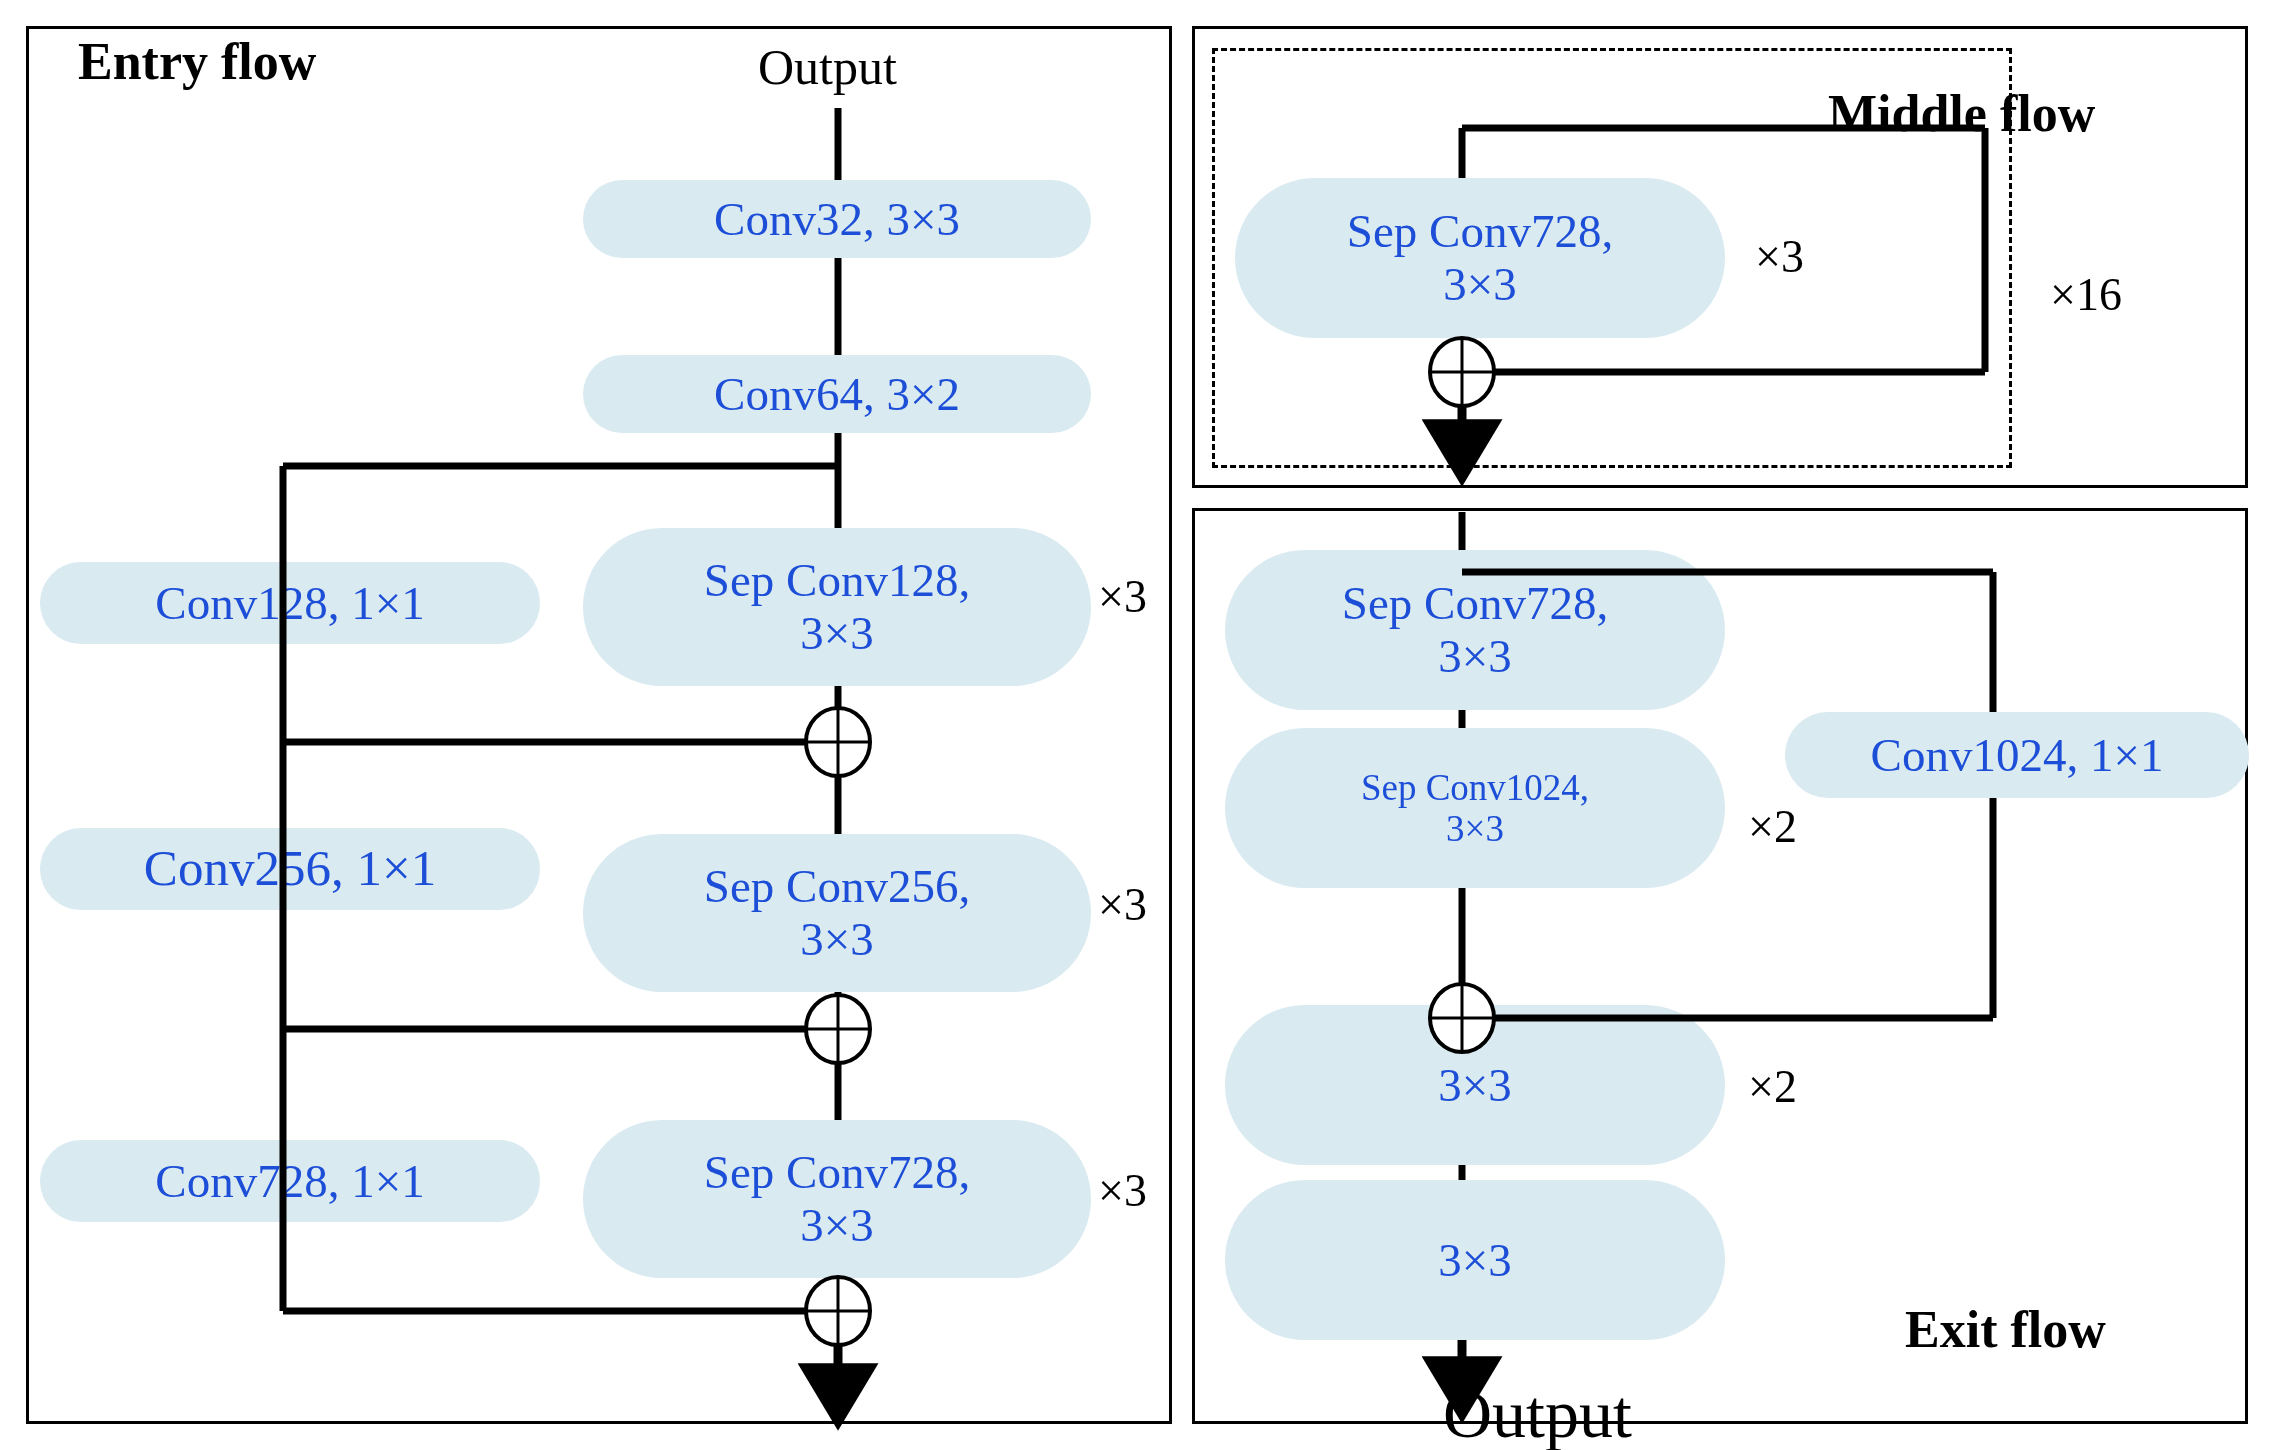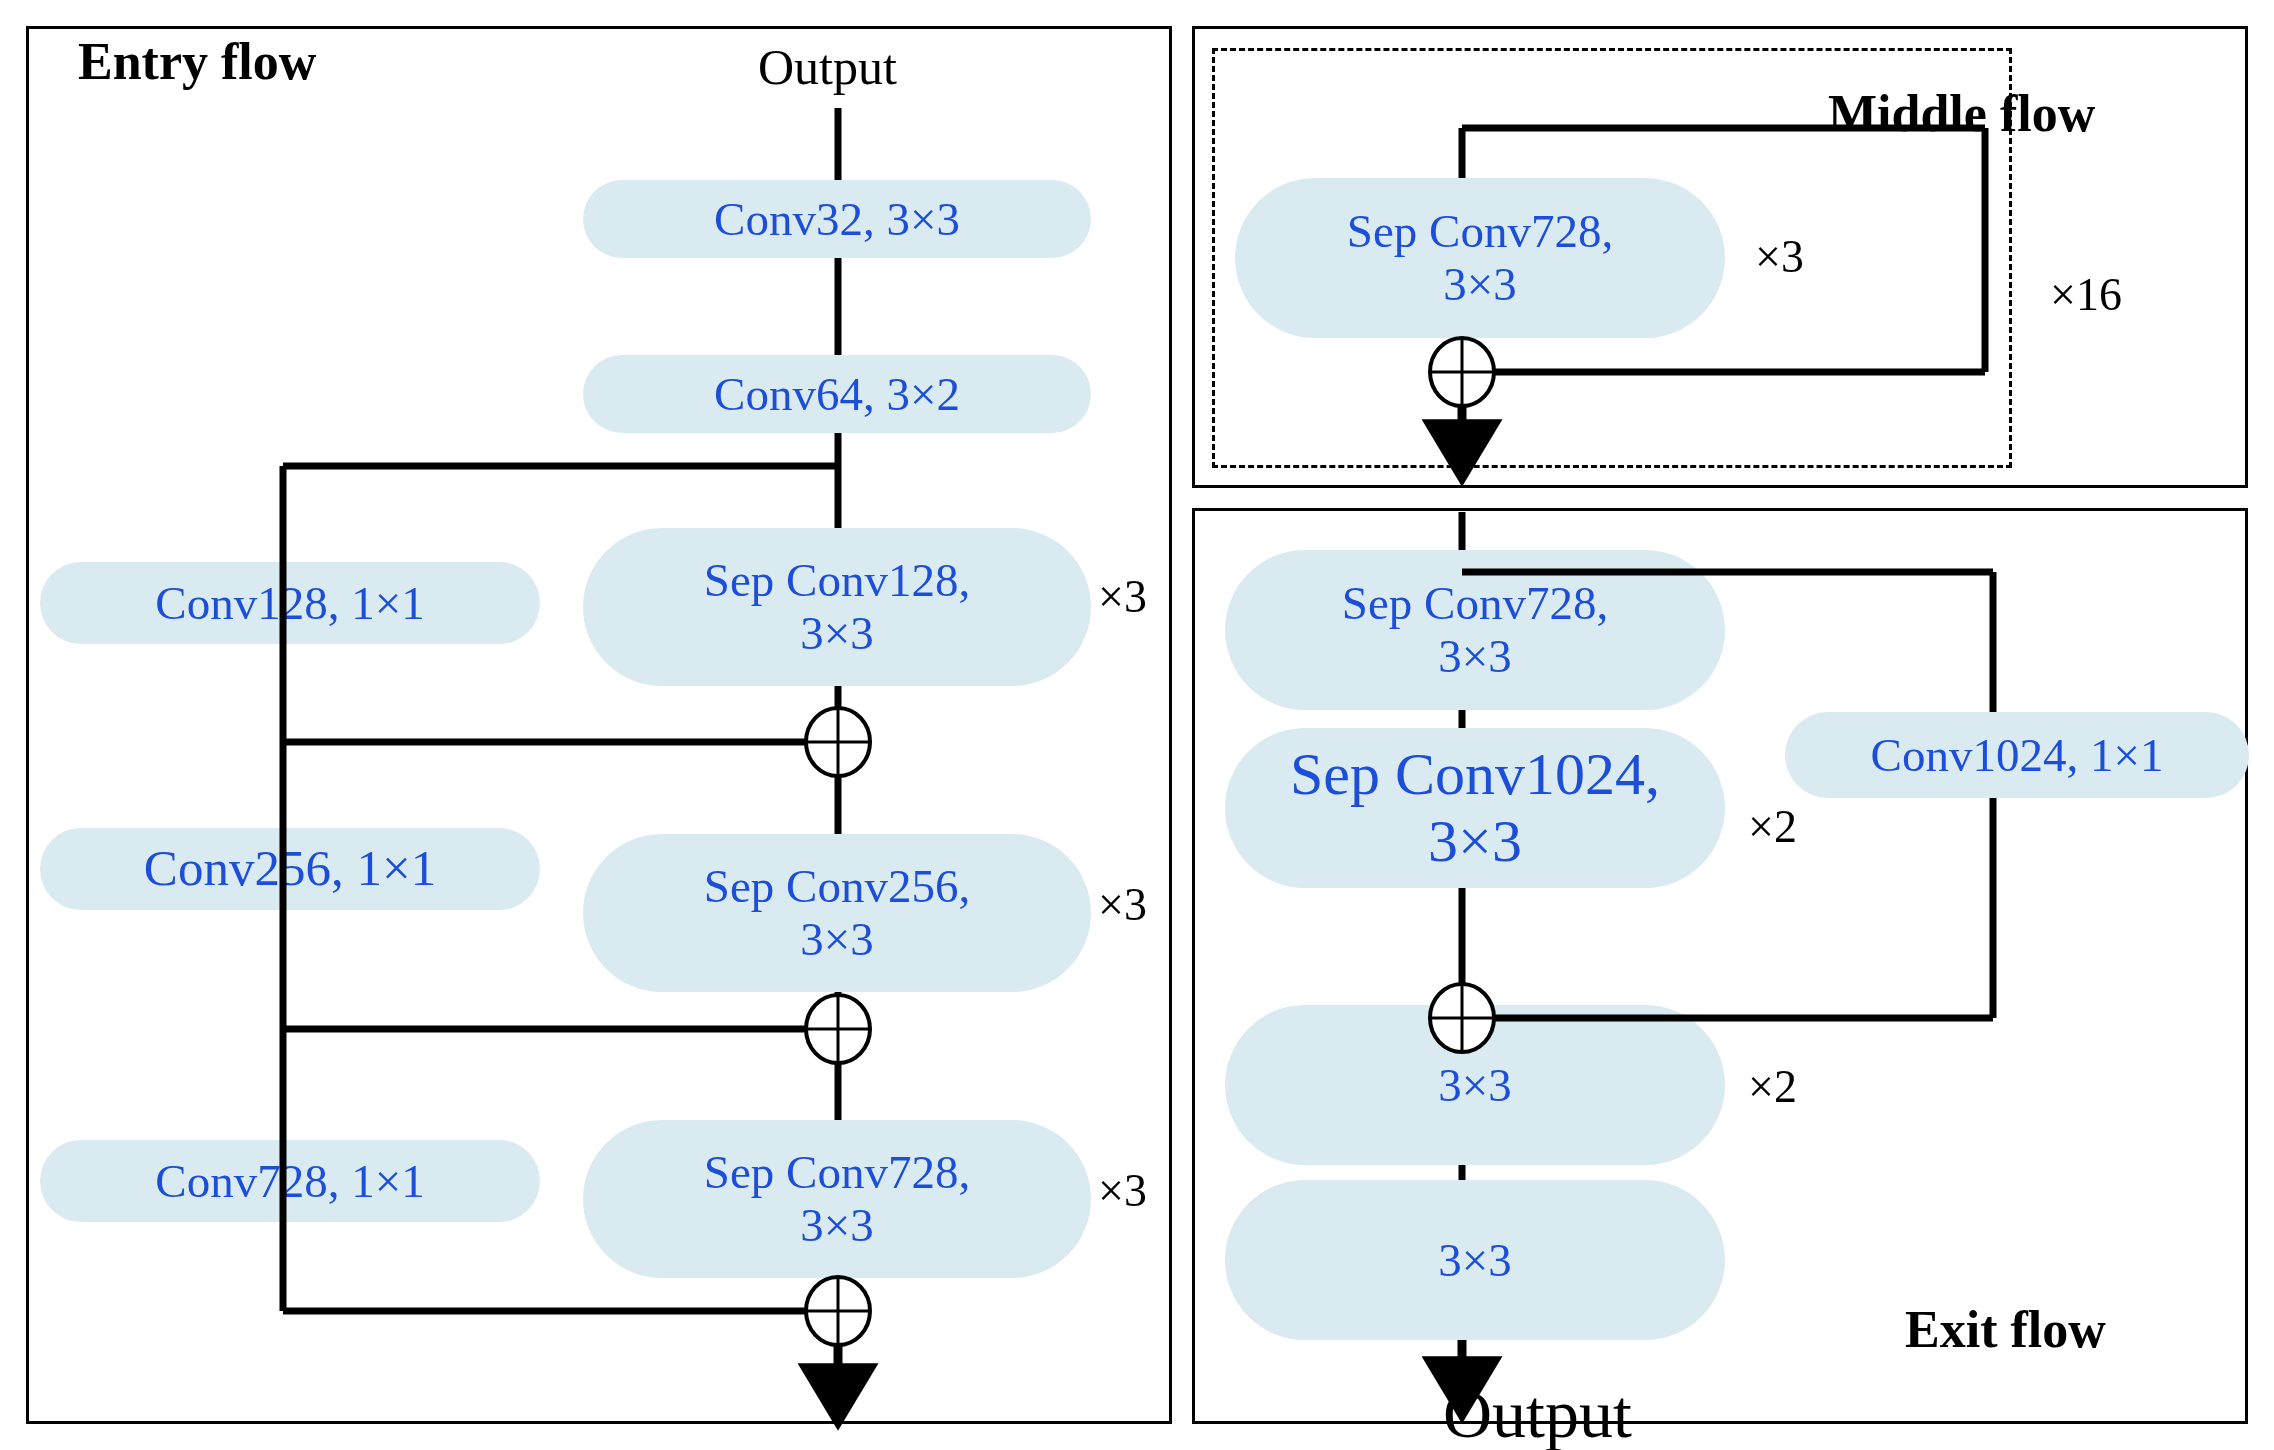--- a/index.html
+++ b/index.html
@@ -98,21 +98,21 @@
   <div class="mult" style="left:1755px;top:230px;font-size:46px;">×3</div>
   <div class="mult" style="left:2050px;top:268px;font-size:46px;">×16</div>
 
   <div class="panel" style="left:1192px;top:508px;width:1056px;height:916px;"></div>
 
   <div class="node" style="left:1225px;top:550px;width:500px;height:160px;font-size:47px;flex-direction:column;">
     <span>Sep Conv728,</span>
     <span>3×3</span>
   </div>
 
-  <div class="node" style="left:1225px;top:728px;width:500px;height:160px;font-size:60px;flex-direction:column;">
+  <div class="node" style="left:1225px;top:728px;width:500px;height:160px;font-size:37px;flex-direction:column;">
     <span>Sep Conv1024,</span>
     <span>3×3</span>
   </div>
 
   <div class="node" style="left:1785px;top:712px;width:464px;height:86px;font-size:47px;">
     <span>Conv1024, 1×1</span>
   </div>
 
   <div class="node" style="left:1225px;top:1005px;width:500px;height:160px;font-size:47px;flex-direction:column;">
     <span>3×3</span>

